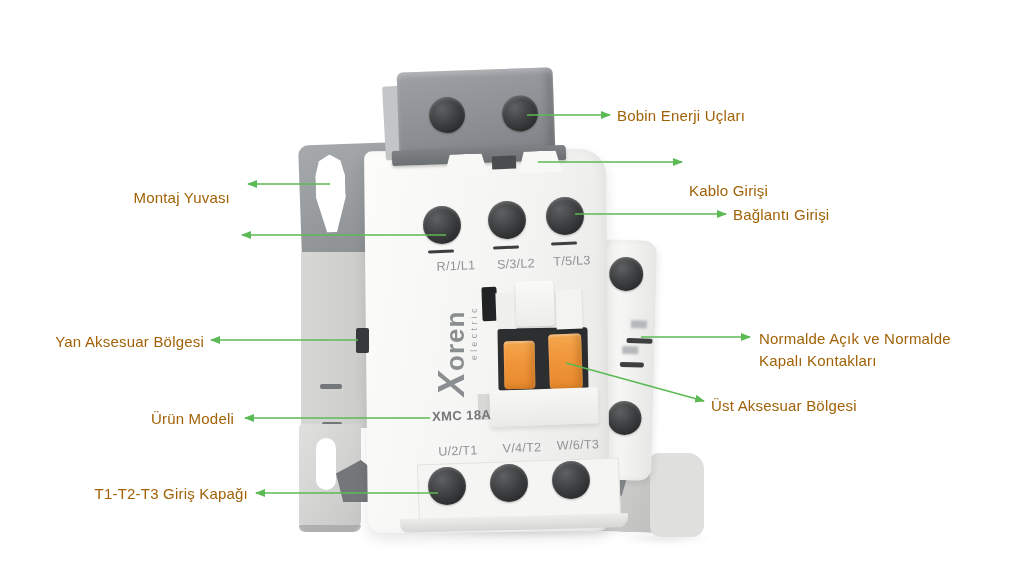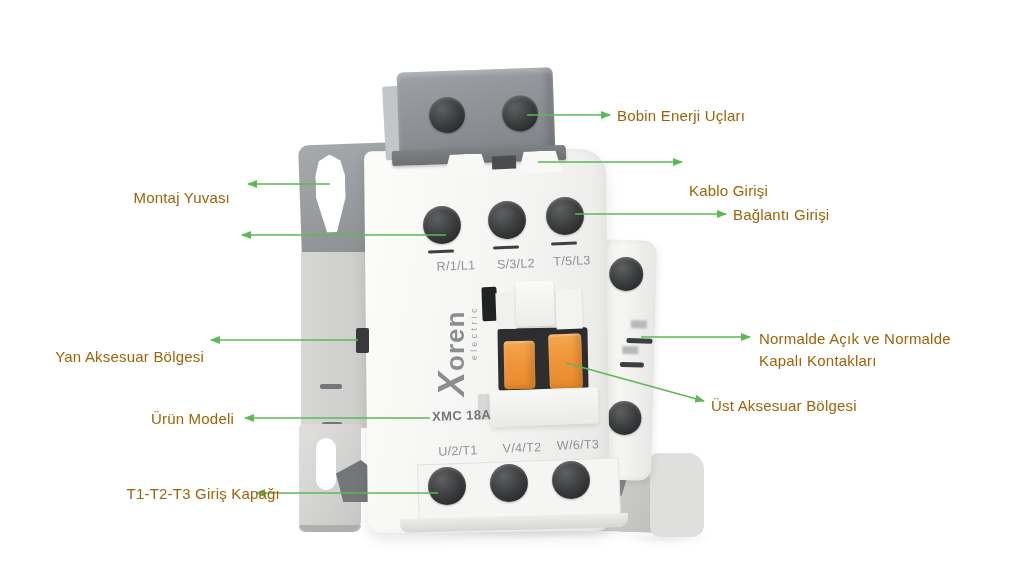--- a/index.html
+++ b/index.html
@@ -148,23 +148,23 @@
       <line x1="438" y1="493" x2="256" y2="493" marker-end="url(#ah)"></line>
       <line x1="527" y1="115" x2="610" y2="115" marker-end="url(#ah)"></line>
       <line x1="538" y1="162" x2="682" y2="162" marker-end="url(#ah)"></line>
       <line x1="575" y1="214" x2="726" y2="214" marker-end="url(#ah)"></line>
       <line x1="641" y1="337" x2="750" y2="337" marker-end="url(#ah)"></line>
       <line x1="566" y1="363" x2="704" y2="401" marker-end="url(#ah)"></line>
     </g>
   </svg>
 
   <div class="callout" style="right:790px;top:189px;">Montaj Yuvası</div>
-  <div class="callout" style="right:816px;top:348px;">Yan Aksesuar Bölgesi</div>
+  <div class="callout" style="right:816px;top:333px;">Yan Aksesuar Bölgesi</div>
   <div class="callout" style="right:786px;top:410px;">Ürün Modeli</div>
-  <div class="callout" style="right:740px;top:485px;">T1-T2-T3 Giriş Kapağı</div>
+  <div class="callout" style="right:772px;top:485px;">T1-T2-T3 Giriş Kapağı</div>
 
   <div class="callout" style="left:617px;top:107px;">Bobin Enerji Uçları</div>
   <div class="callout" style="left:689px;top:166px;margin-top:16px;">Kablo Girişi</div>
   <div class="callout" style="left:733px;top:206px;">Bağlantı Girişi</div>
   <div class="callout wrap" style="left:759px;top:328px;width:200px;">Normalde Açık ve Normalde Kapalı Kontakları</div>
   <div class="callout" style="left:711px;top:397px;">Üst Aksesuar Bölgesi</div>
 
 </div>
 
 </body></html>

